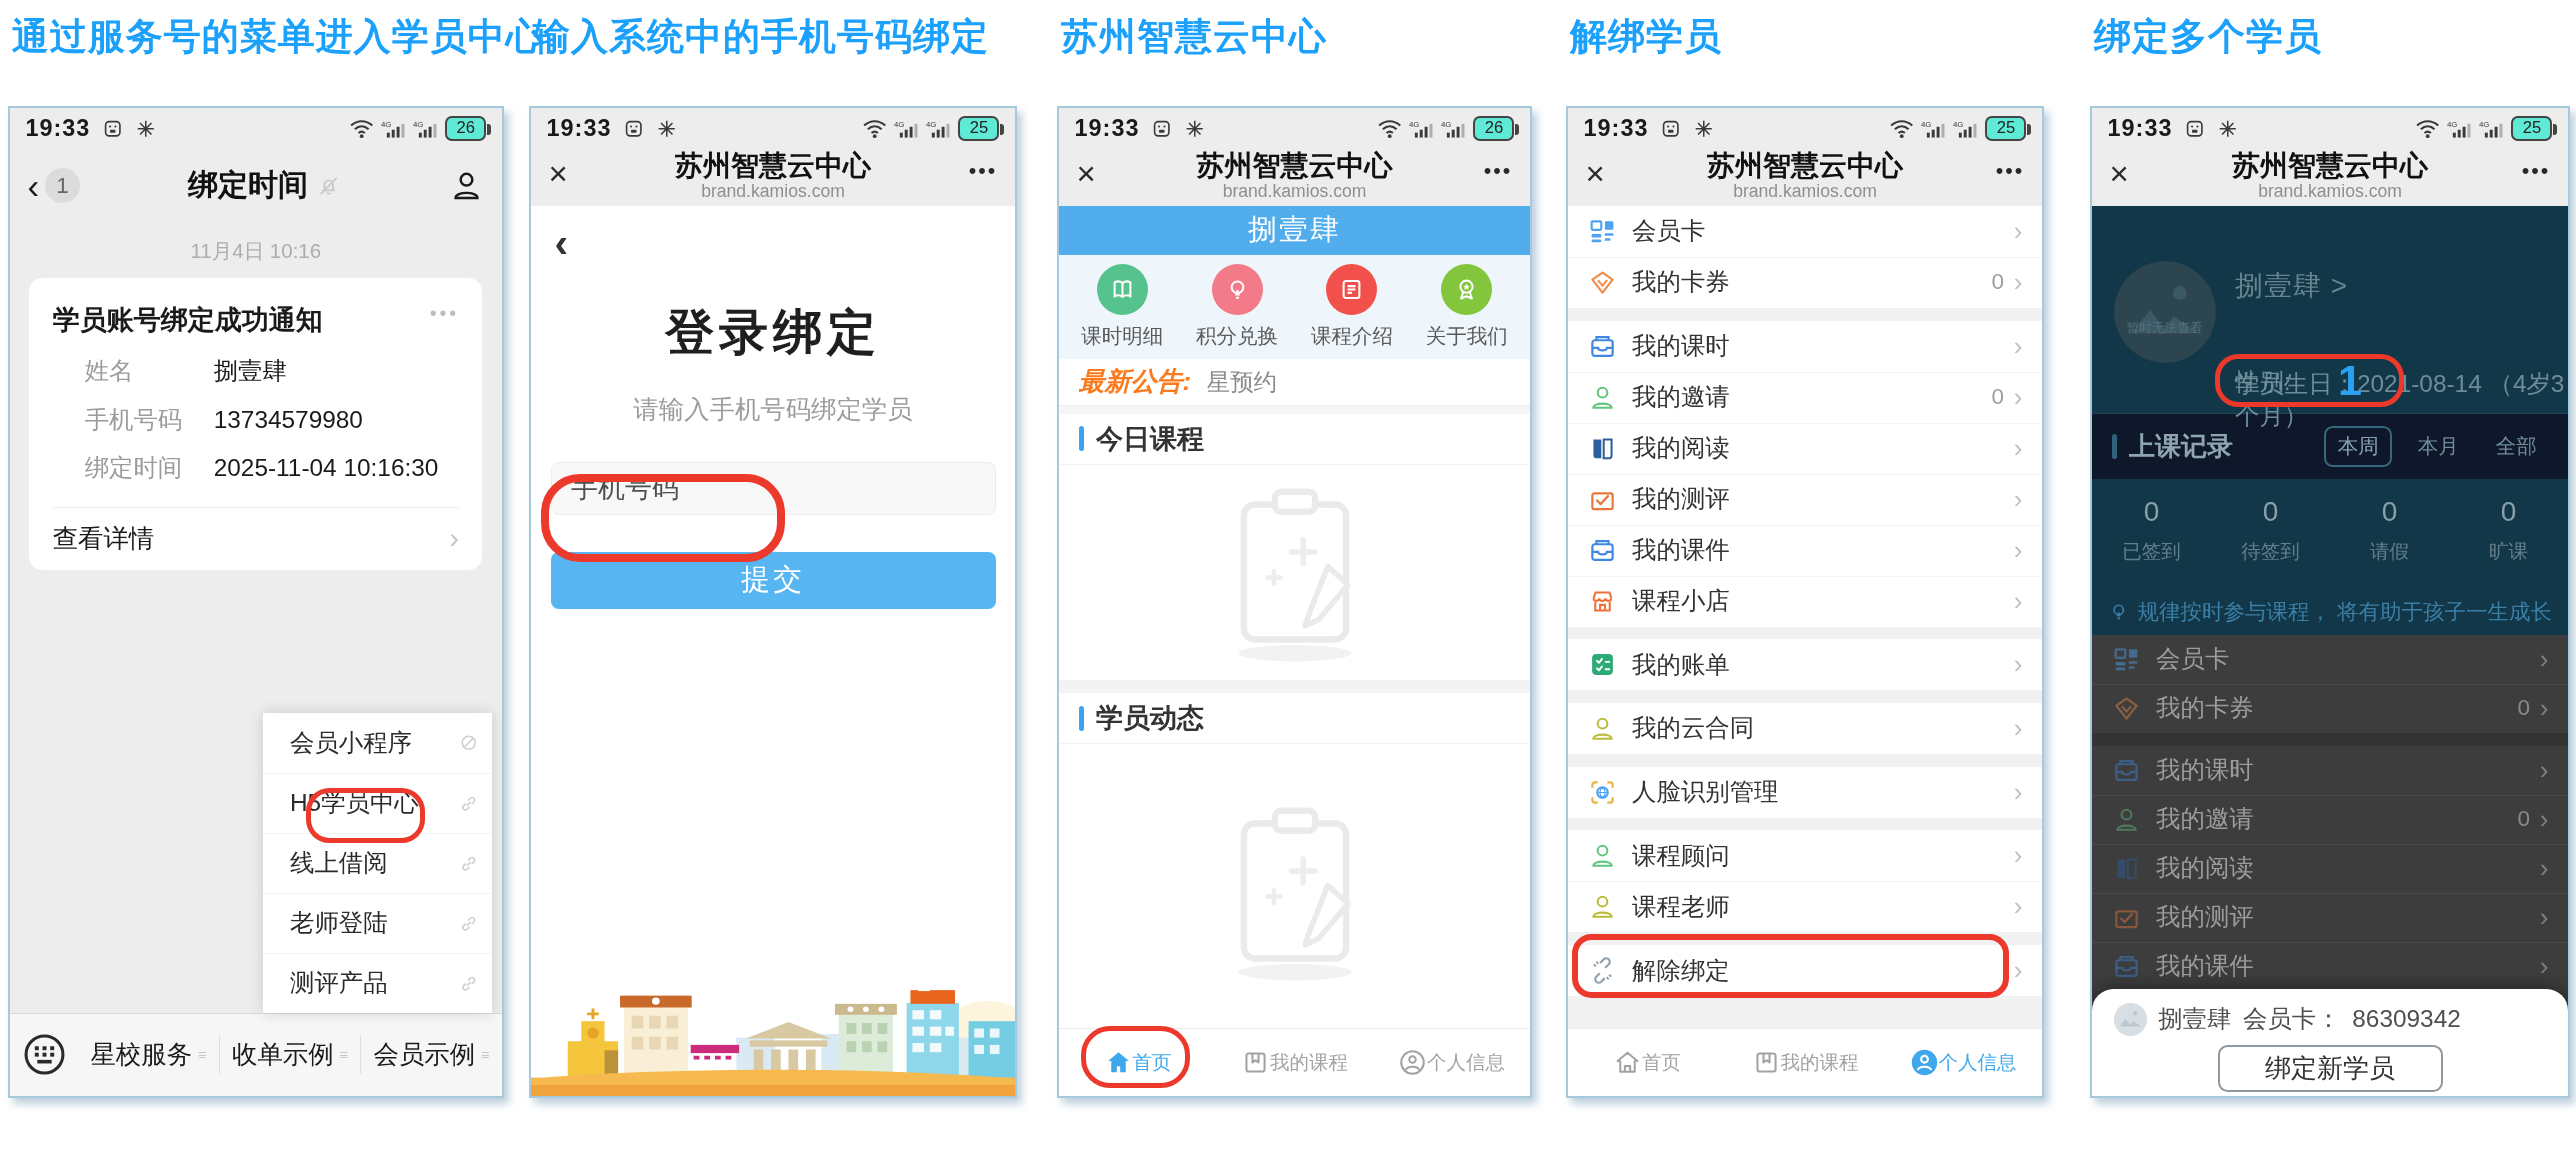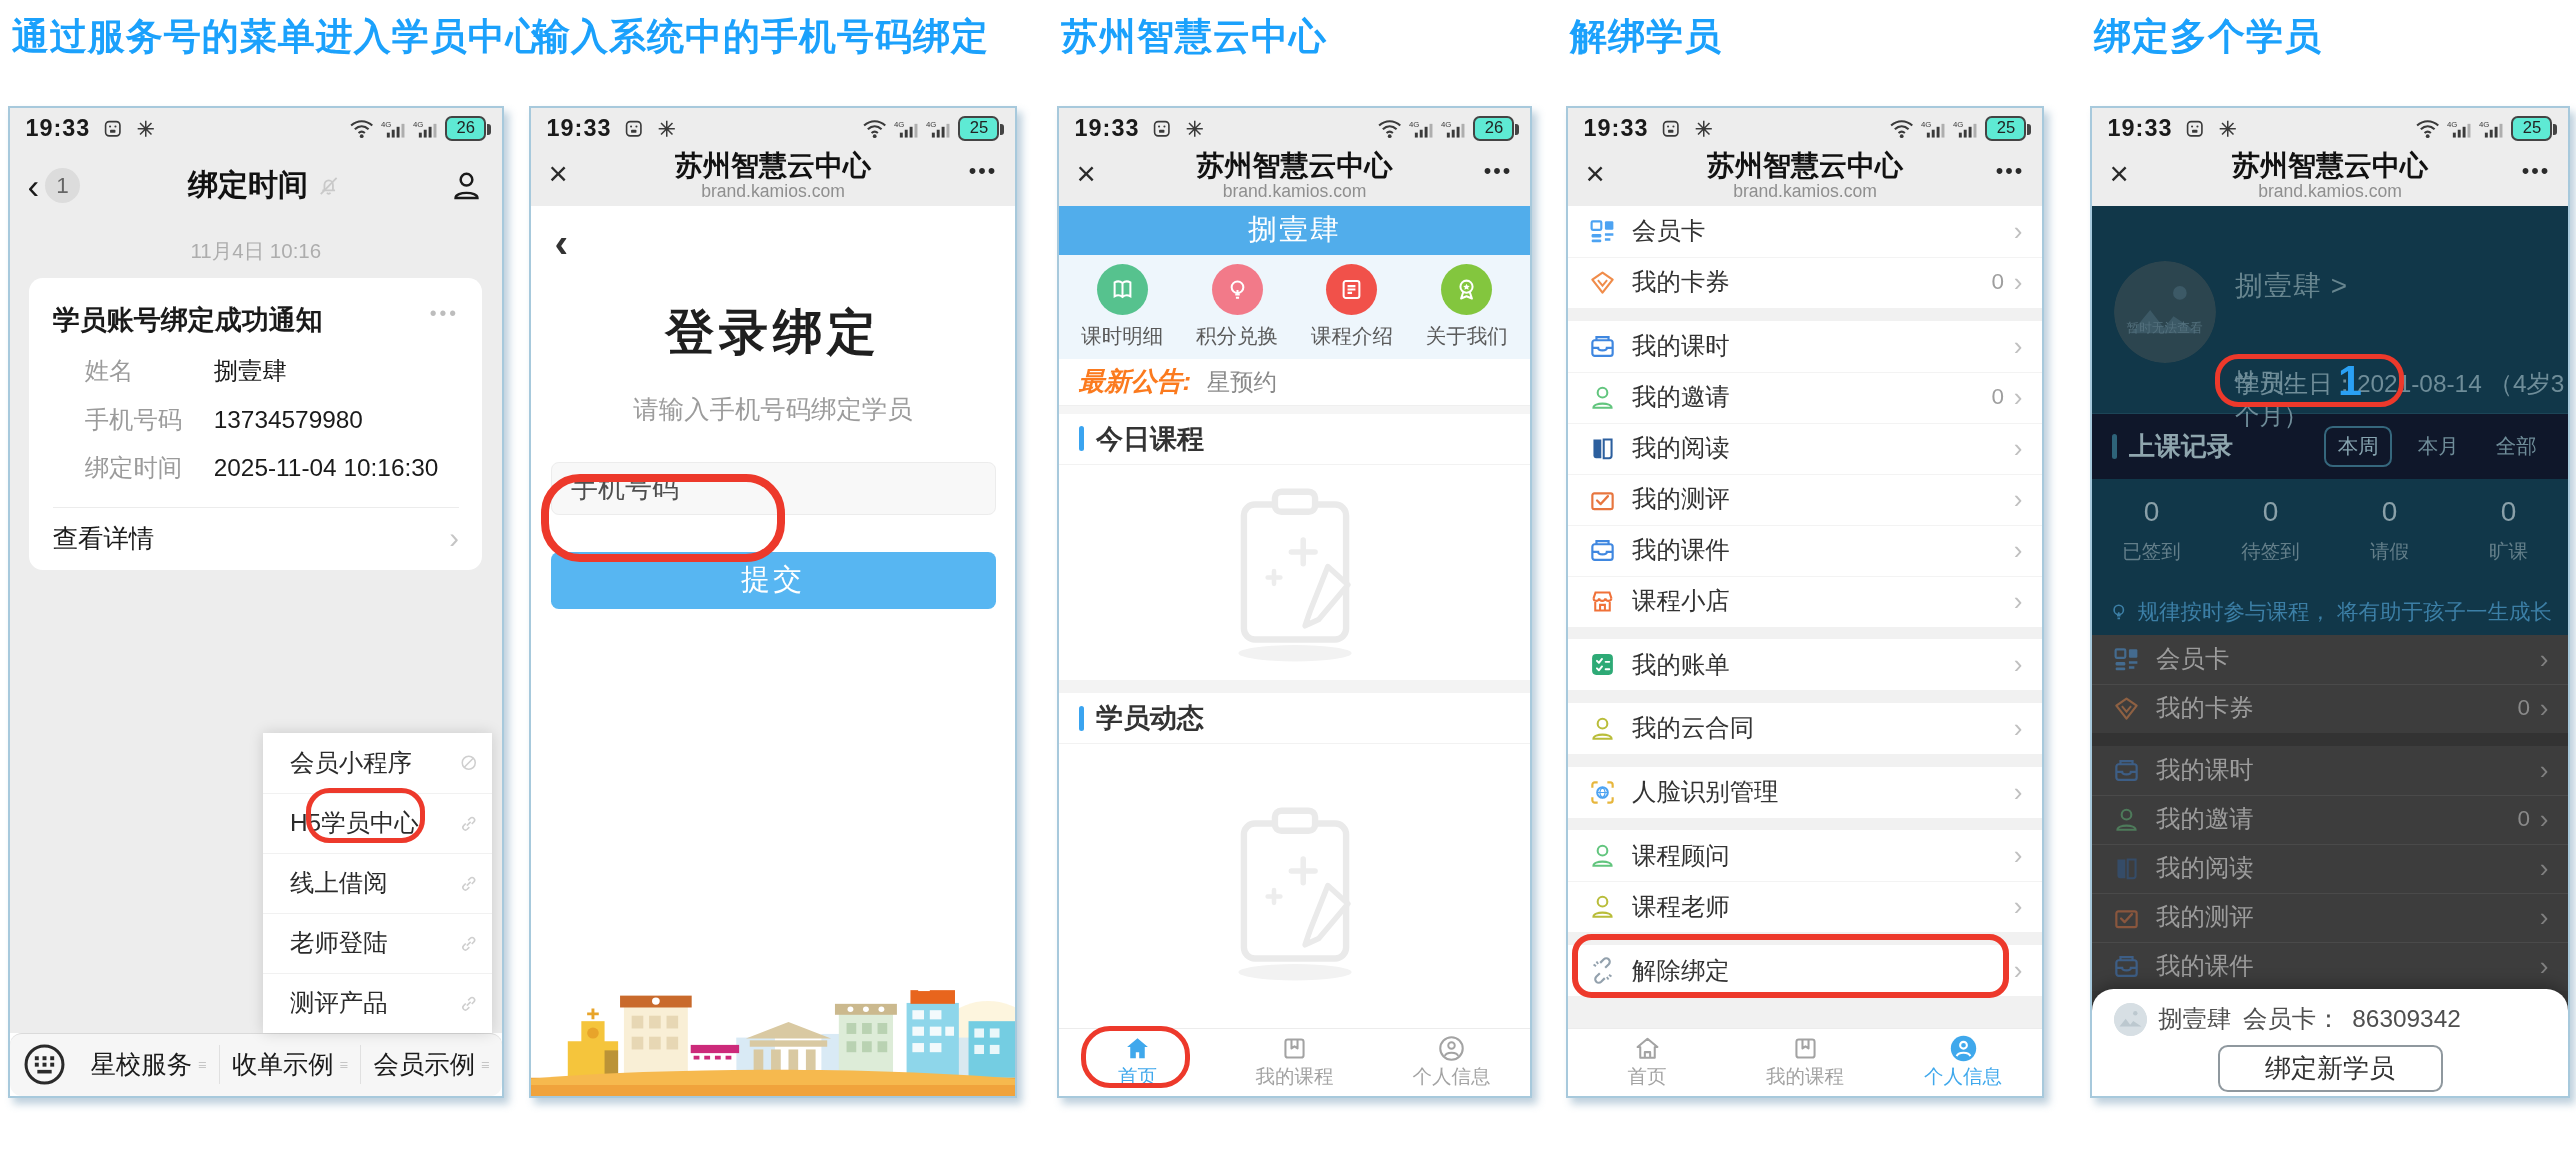--- a/index.html
+++ b/index.html
@@ -60,21 +60,21 @@
   .nfoot { height:62px; display:flex; align-items:center; justify-content:space-between; font-size:25.4px; color:#1a1a1a; }
   .nchev { color:#c5c5c5; font-size:29px; }
   .nchev::before { content:"›"; }
   
   .popup { position:absolute; right:9.8px; bottom:0; width:229px; background:#fff; box-shadow:0 0 13.7px rgba(0,0,0,.15); z-index:5; }
   .pitem { height:60px; display:flex; align-items:center; justify-content:space-between;
            padding:0 13.7px 0 27px; font-size:24.4px; color:#2b2b2b; }
   .pitem + .pitem { border-top:1px solid #f1f1f1; }
   .pitem .lnk { width:19.5px; height:19.5px; color:#cfcfcf; flex:none; }
   
-  .wx-toolbar { flex:none; height:63px; background:#f6f6f6; border-top:1px solid #dadada; display:flex; align-items:center;border-radius:12px; }
+  .wx-toolbar { flex:none; height:83px; background:#f6f6f6; border-top:1px solid #dadada; display:flex; align-items:center; }
   .kb { width:43px; height:43px; margin:0 11.7px 0 13.7px; color:#2a2a2a; flex:none; }
   .wx-tab { flex:1; height:39px; display:flex; align-items:center; justify-content:center; gap:5.9px;
             font-size:25.4px; color:#1a1a1a; }
   .wx-tab + .wx-tab { border-left:1px solid #e0e0e0; }
   .wx-tab .mk { color:#c6c6c6; font-size:14.6px; }
   .wx-tab .mk::before { content:"≡"; }
   
   .web-nav { height:57px; display:flex; align-items:flex-start; padding:0 17.6px; }
   .nav-x { width:53px; font-size:33px; color:#2a2a2a; line-height:49px; }
   .nav-x::before { content:"×"; }
@@ -113,21 +113,21 @@
   .sechead { flex:none; height:51px; background:#fff; display:flex; align-items:center; gap:11.7px; padding:0 19.5px;
              border-bottom:1px solid #f2f2f2; }
   .secbar { width:5.9px; height:25.4px; border-radius:2.9px; background:#3aa4f0; }
   .sectitle { font-size:27px; font-weight:bold; color:#333; }
   .empty1 { flex:none; height:215px; background:#fff; display:flex; align-items:center; justify-content:center; }
   .empty1 svg { width:146px; height:184px; }
   .gap14 { flex:none; height:13.7px; background:#f3f3f3; }
   .empty2 { flex:1; background:#fff; position:relative; overflow:hidden; }
   .empty2 svg { position:absolute; left:50%; transform:translateX(-50%); top:55px; width:146px; height:184px; }
   .tabbar { flex:none; height:68px; background:#fff; border-top:1px solid #ececec; display:flex; }
-  .tab { flex:1; display:flex; flex-direction:column; align-items:center; justify-content:center; gap:0;
+  .tab { flex:1; display:flex; align-items:center; justify-content:center; gap:0;
          font-size:19.5px; color:#a3a3a3; }
   .tab svg { width:29px; height:29px; }
   .tab.active { color:#3fa8ec; }
   
   .listwrap { flex:1; background:#f1f1f1; overflow:hidden; display:flex; flex-direction:column; }
   .lrow { flex:none; height:51px; background:#fff; display:flex; align-items:center; padding:0 19.5px; }
   .lrow.hair { box-shadow:inset 0 1px 0 #f3f3f3; }
   .lic { width:29px; height:29px; margin-right:15.6px; flex:none; }
   .llabel { flex:1; font-size:24.4px; color:#333; }
   .lcount { font-size:22.5px; color:#9e9e9e; margin-right:9.8px; }

